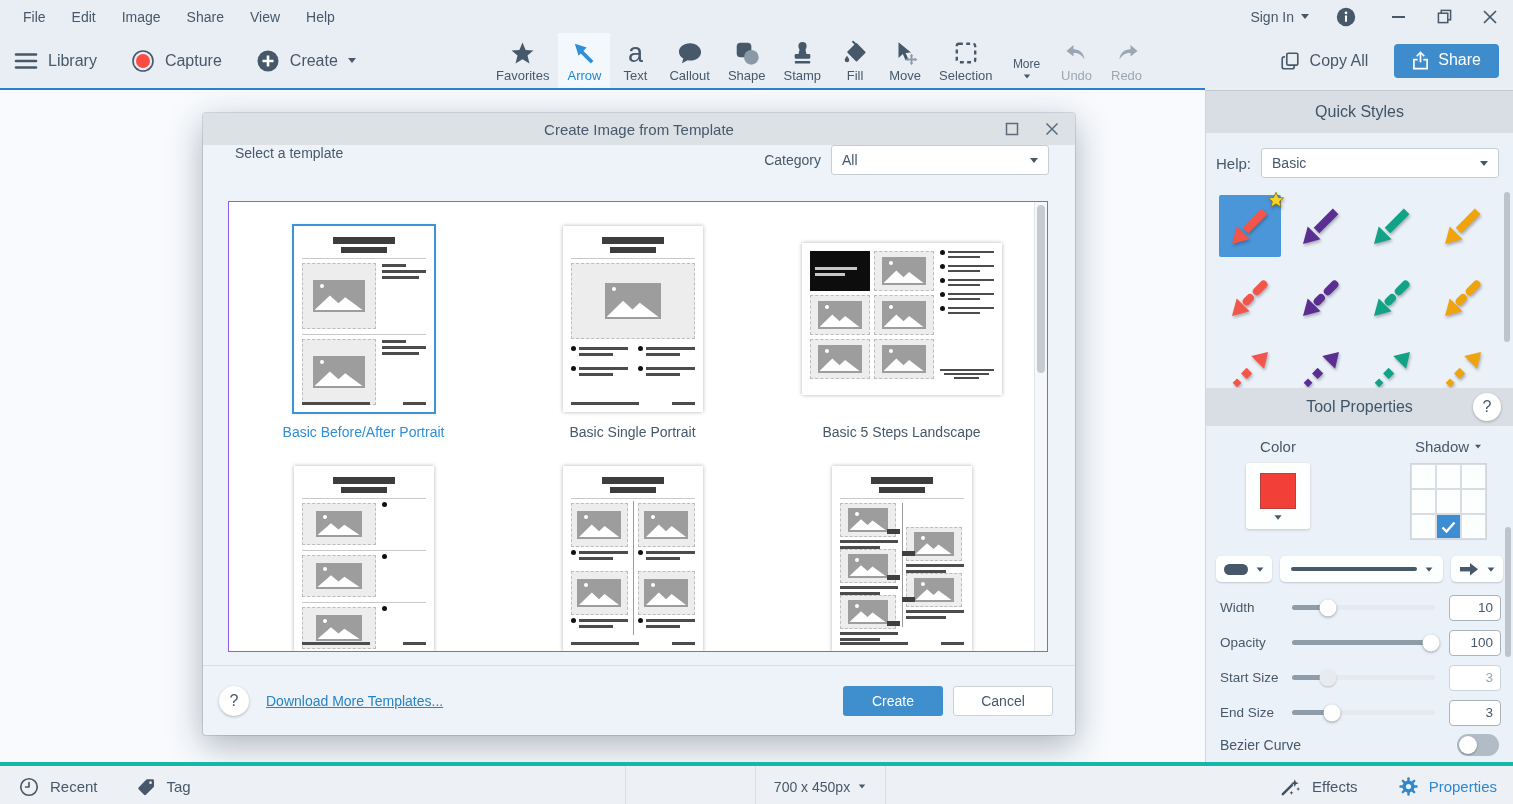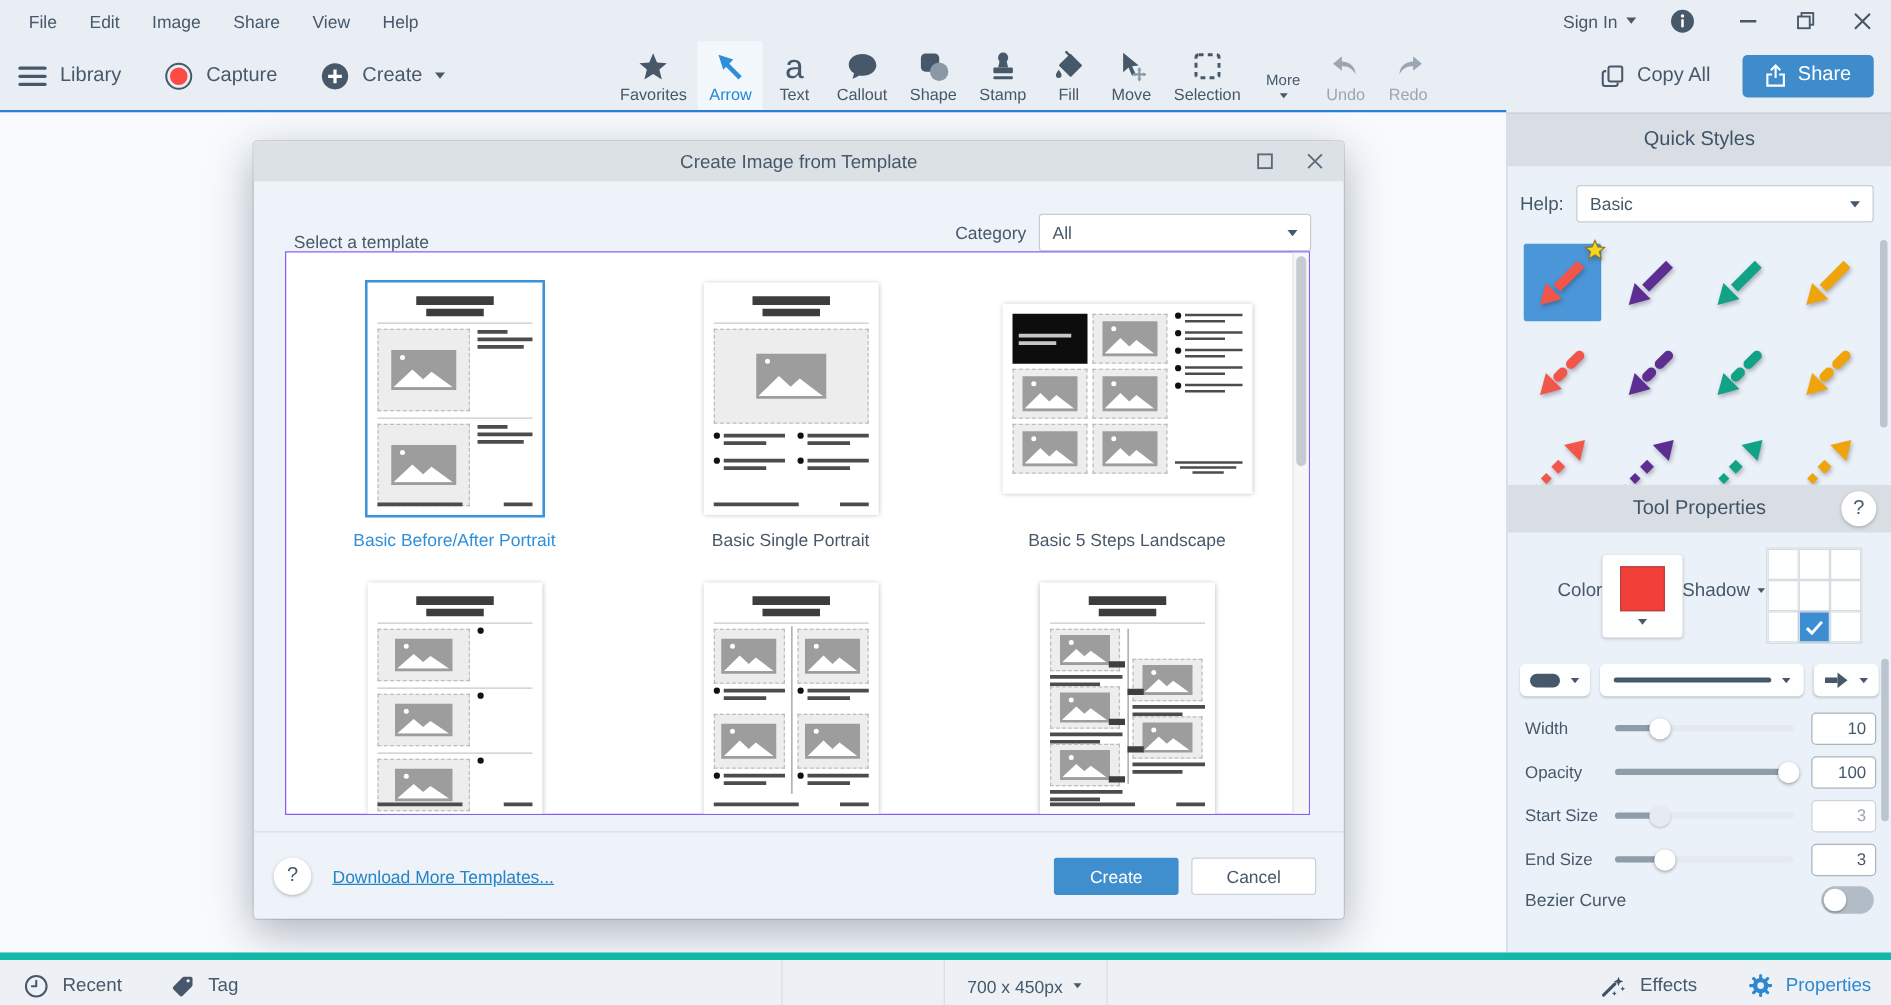--- a/index.html
+++ b/index.html
@@ -41,21 +41,21 @@
   
   .main { position:absolute; top:90px; left:0; right:0; height:672px; }
   .canvas { position:absolute; top:0; left:0; right:308px; bottom:0; background:#f8fafd; }
 
   
   .dialog { position:absolute; left:203px; top:23px; width:872px; height:622px; background:#eef3f9; border-radius:3px; box-shadow:0 10px 34px rgba(30,50,70,.35), 0 0 0 1px rgba(120,135,150,.25); }
   .dlg-title { height:32px; background:#dce1e6; border-radius:3px 3px 0 0; display:flex; align-items:center; position:relative; }
   .dlg-title-text { flex:1; text-align:center; font-size:15px; }
   .dlg-btns { position:absolute; right:16px; top:0; height:32px; display:flex; align-items:center; gap:26px; }
   .dlg-close { font-size:15px; }
-  .dlg-sub { height:56px; display:flex; align-items:flex-end; padding:0 26px 0 32px; }
+  .dlg-sub { height:56px; display:flex; align-items:flex-start; padding:0 26px 0 32px; }
   .select-label { font-size:14px; }
   .cat-wrap { margin-left:auto; display:flex; align-items:center; gap:10px; }
   .cat-label { font-size:14px; }
   .select-box { width:218px; height:30px; background:#fff; border:1px solid #c6cdd4; border-radius:3px; display:flex; align-items:center; padding:0 10px; font-size:14px; }
   .select-box .caret { margin-left:auto; }
 
   .tlist { position:absolute; left:25px; top:88px; width:820px; height:451px; background:#fff; border:1px solid #8b5cf6; overflow:hidden; }
   .tlist-scroll { position:absolute; right:0; top:0; bottom:0; width:13px; background:#f6f7f9; border-left:1px solid #e2e5e9; }
   .tlist-thumb { position:absolute; left:2px; top:3px; width:8px; height:168px; background:#c5cbd1; border-radius:4px; }
   .tgrid { position:absolute; left:0; top:0; width:807px; padding-top:24px; }
@@ -134,21 +134,21 @@
   .qs-cell { width:25%; height:72px; display:flex; align-items:center; justify-content:center; }
   .qs-inner { width:62px; height:62px; display:flex; align-items:center; justify-content:center; position:relative; }
   .qs-cell svg { filter:drop-shadow(1.5px 2.5px 1.5px rgba(40,40,60,.35)); }
   .qs-sel { background:#4a96d8; border-radius:2px; }
   .qs-star { position:absolute; top:-4px; right:-4px; }
   .c-red{color:#f2564a;} .c-purple{color:#5c2e91;} .c-teal{color:#12a286;} .c-amber{color:#f0a40c;}
   .panel-scroll { position:absolute; right:2px; width:6px; border-radius:3px; background:#bcc5cd; }
 
   .tp-header .help-circle { position:absolute; right:12px; top:5px; width:28px; height:28px; }
   .tp-row1 { display:flex; padding:12px 26px 0 40px; justify-content:space-between; }
-  .tp-col { display:flex; align-items:center; }
+  .tp-col { display:flex; flex-direction:column; align-items:center; }
   .tp-col-label { font-size:15px; margin-bottom:8px; display:flex; align-items:center; gap:5px; }
   .color-card { width:64px; height:66px; background:#fdfefe; border-radius:3px; box-shadow:0 1px 3px rgba(0,0,0,.18); display:flex; flex-direction:column; align-items:center; justify-content:center; gap:6px; }
   .color-swatch { width:36px; height:36px; background:#f23f38; border:1px solid #b5423c; }
   .color-card .caret { transform:scale(.9); }
   .shgrid { display:grid; grid-template-columns:repeat(3,25px); grid-template-rows:repeat(3,25px); background:#fdfefe; border:1px solid #cfd6dc; }
   .shcell { border:0.5px solid #d7dde2; background:#fdfefe; display:flex; align-items:center; justify-content:center; }
   .shcell.checked { background:#3c8dd2; }
   .dd-row { display:flex; gap:8px; padding:16px 10px 0; align-items:center; justify-content:center; }
   .dd { background:#fdfefe; border-radius:5px; box-shadow:0 1px 2px rgba(0,0,0,.18); height:26px; display:flex; align-items:center; justify-content:center; gap:8px; padding:0 8px; }
   .dd-endcap { width:62px; }
@@ -165,21 +165,21 @@
   .thumb { position:absolute; top:50%; transform:translate(-50%,-50%); width:17px; height:17px; border-radius:50%; background:#fff; box-shadow:0 1px 3px rgba(0,0,0,.35); }
   .numbox { width:52px; height:26px; background:#fff; border:1px solid #a9b4bd; border-radius:4px; text-align:right; padding-right:7px; font-size:13.5px; color:#46586a; font-family:"Liberation Sans",sans-serif; }
   .slider-row.disabled .thumb { background:#e7ebef; box-shadow:0 1px 2px rgba(0,0,0,.2); }
   .slider-row.disabled .numbox { border-color:#ccd4db; color:#9aa7b2; }
   .bezier-row { display:flex; align-items:center; padding:4px 14px 0; }
   .bezier-label { font-size:14px; }
   .toggle { margin-left:auto; width:42px; height:22px; border-radius:11px; background:#b1bcc6; position:relative; }
   .toggle .knob { position:absolute; left:2px; top:2px; width:18px; height:18px; border-radius:50%; background:#fff; box-shadow:0 1px 2px rgba(0,0,0,.3); }
 
   
-  .statusbar { position:absolute; left:0; right:0; bottom:0; height:42px; background:#edf1f5; border-top:6px solid #14b8a6; }
+  .statusbar { position:absolute; left:0; right:0; bottom:0; height:42px; background:#edf1f5; border-top:4px solid #14b8a6; }
   .sb-left { position:absolute; left:18px; top:0; height:41px; display:flex; align-items:center; gap:38px; }
   .sb-item { display:flex; align-items:center; gap:10px; font-size:15px; }
   .sb-div { position:absolute; top:0; bottom:0; width:1px; background:#d9dfe4; }
   .sb-zoom { position:absolute; left:625px; width:130px; top:0; height:41px; display:flex; align-items:center; justify-content:center; gap:9px; font-size:14px; }
   .sb-size { position:absolute; left:755px; width:130px; top:0; height:41px; display:flex; align-items:center; justify-content:center; gap:8px; font-size:14px; }
   .sb-right { position:absolute; right:16px; top:0; height:41px; display:flex; align-items:center; gap:40px; }
   .sb-props { color:#2e87cf; }
   .sb-zoom .caret, .sb-size .caret { transform:scale(.8); }
 </style>
 </head>

